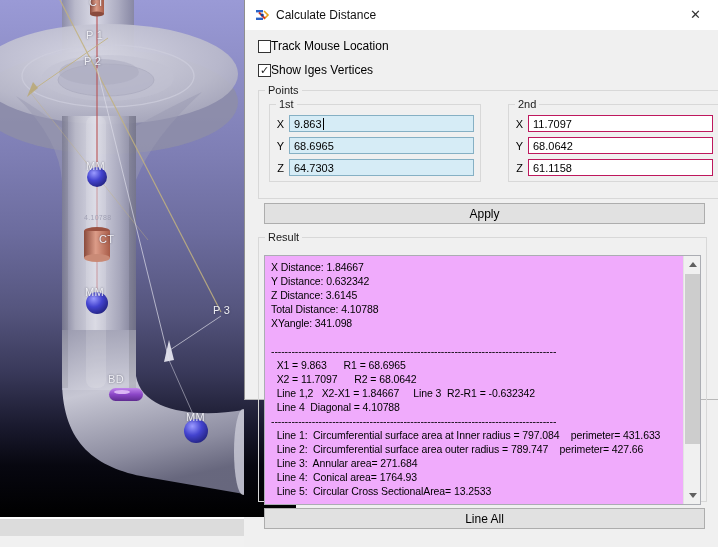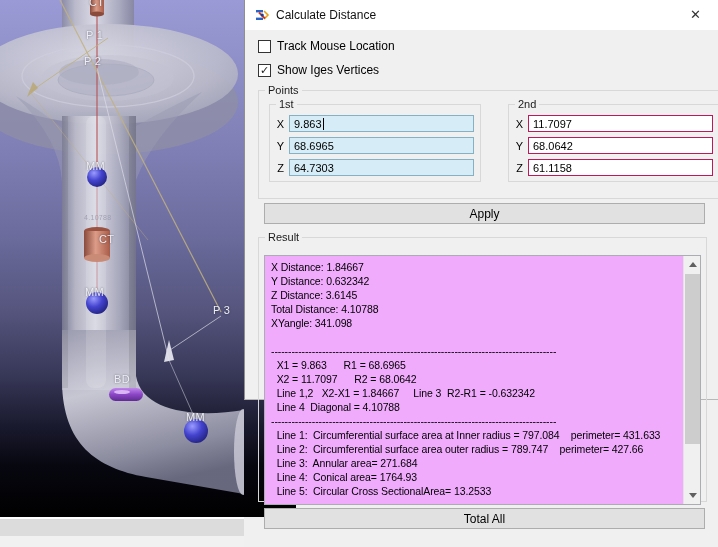--- a/index.html
+++ b/index.html
@@ -22,21 +22,21 @@
   
   .dialog { position: absolute; left: 244px; top: 0; width: 474px; height: 400px;
     background: #f0f0f0; border-left: 1px solid #8f8f8f; border-bottom: 1px solid #b8b8b8; }
   .titlebar { position: absolute; left: 0; top: 0; width: 100%; height: 30px; background: #ffffff;
     display: flex; align-items: center; }
   .app-icon { width: 16px; height: 16px; margin-left: 9px; flex: 0 0 auto; }
   .title-text { font-size: 12px; color: #111; margin-left: 6px; }
   .close-btn { position: absolute; right: 0; top: 0; width: 45px; height: 29px; display: flex;
     align-items: center; justify-content: center; font-size: 13px; color: #333; cursor: default; }
 
-  .check-row { position: absolute; left: 13px; display: flex; align-items: center; gap: 6px;
+  .check-row { position: absolute; left: 13px; display: flex; align-items: center; gap: 0;
     font-size: 12px; color: #000; }
   .cb-box { width: 13px; height: 13px; background: #fff; border: 1px solid #333;
     display: flex; align-items: center; justify-content: center; font-size: 11px; color: #222;
     line-height: 1; }
 
   fieldset.group { position: absolute; border: 1px solid #d8d8d8; background: transparent; }
   fieldset.group legend { font-size: 11px; color: #1a1a1a; padding: 0 3px; margin-left: 6px; }
   fieldset.sub { position: relative; border: 1px solid #d8d8d8; width: 212px; height: 84px; }
 
   .cols { display: flex; gap: 27px; padding: 2px 6px 0 10px; }
@@ -158,21 +158,21 @@
     </svg>
 
     <div class="lbl" style="left:89px;top:-4px">CT</div>
     <div class="lbl" style="left:86px;top:29px">P 1</div>
     <div class="lbl" style="left:84px;top:55px">P 2</div>
     <div class="lbl" style="left:86px;top:160px">MM</div>
     <div class="lbl dim" style="left:84px;top:214px">4.10788</div>
     <div class="lbl" style="left:99px;top:233px">CT</div>
     <div class="lbl" style="left:85px;top:286px">MM</div>
     <div class="lbl" style="left:213px;top:304px">P 3</div>
-    <div class="lbl" style="left:114px;top:373px">BD</div>
+    <div class="lbl" style="left:108px;top:373px">BD</div>
     <div class="lbl" style="left:186px;top:411px">MM</div>
   </div>
 
   <div class="strip-left"></div>
 
   <div class="dialog">
 
     <div class="titlebar">
       <svg class="app-icon" viewBox="0 0 16 16">
         <path d="M2 3 h7 v2.4 h-7 z" fill="#2b62c8"></path>
@@ -260,15 +260,15 @@
               <div class="tri-up"></div>
             </div>
           <div class="sb-thumb"></div>
           <div class="sb-arrow down">
               <div class="tri-down"></div>
             </div>
         </div>
       </div>
     </fieldset>
 
-    <div class="wbtn" style="top:508px">Total All</div>
+    <div class="wbtn" style="top:508px">Line All</div>
   </div>
 </div>
 
 </body></html>

